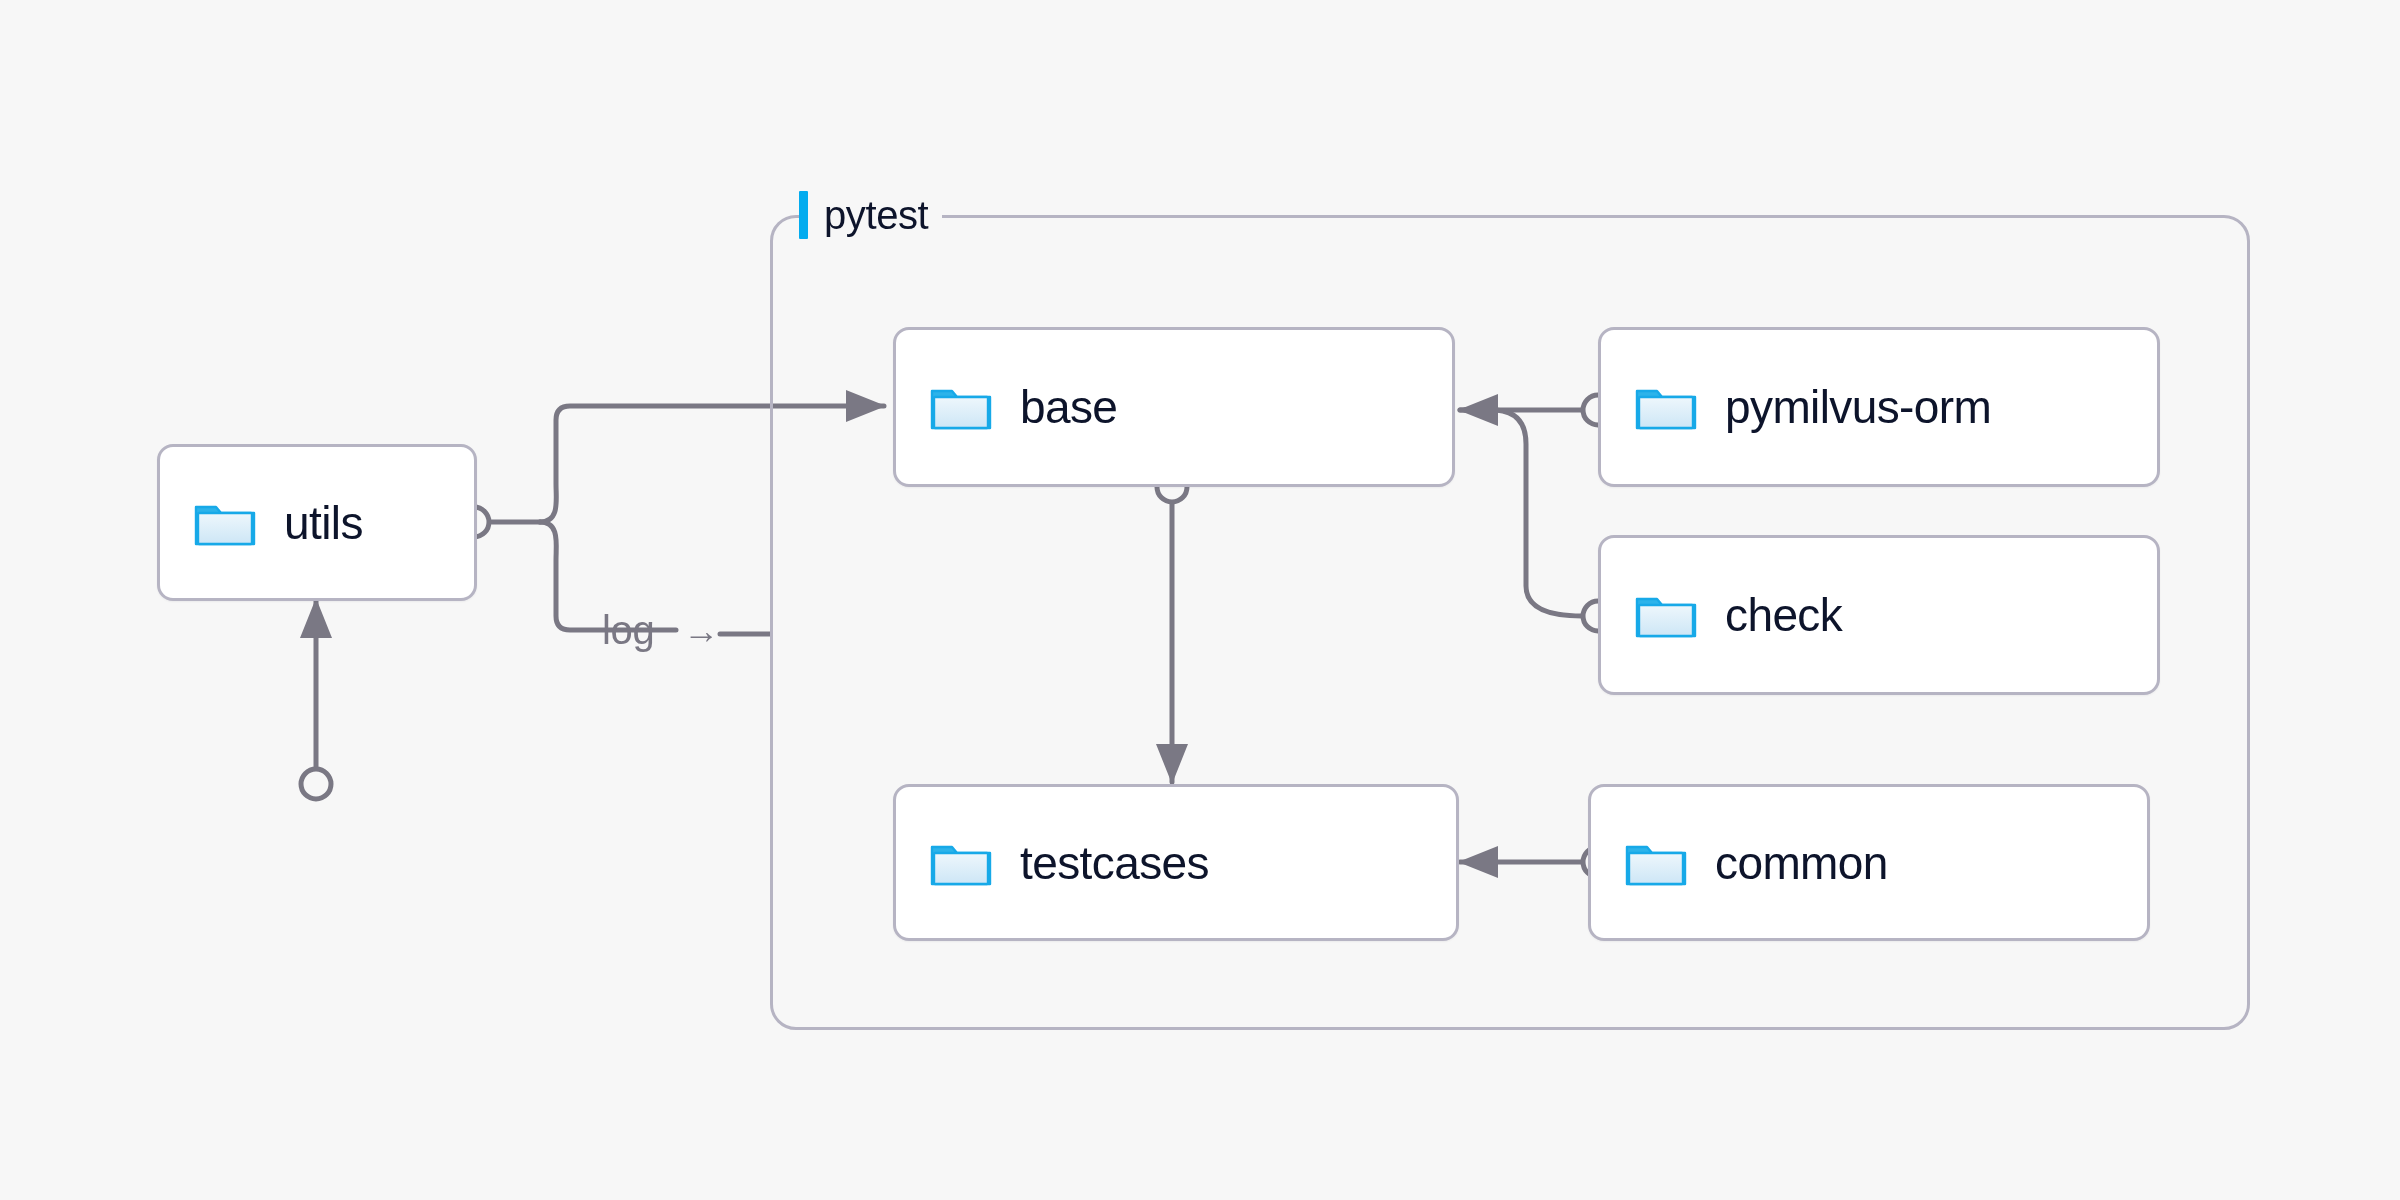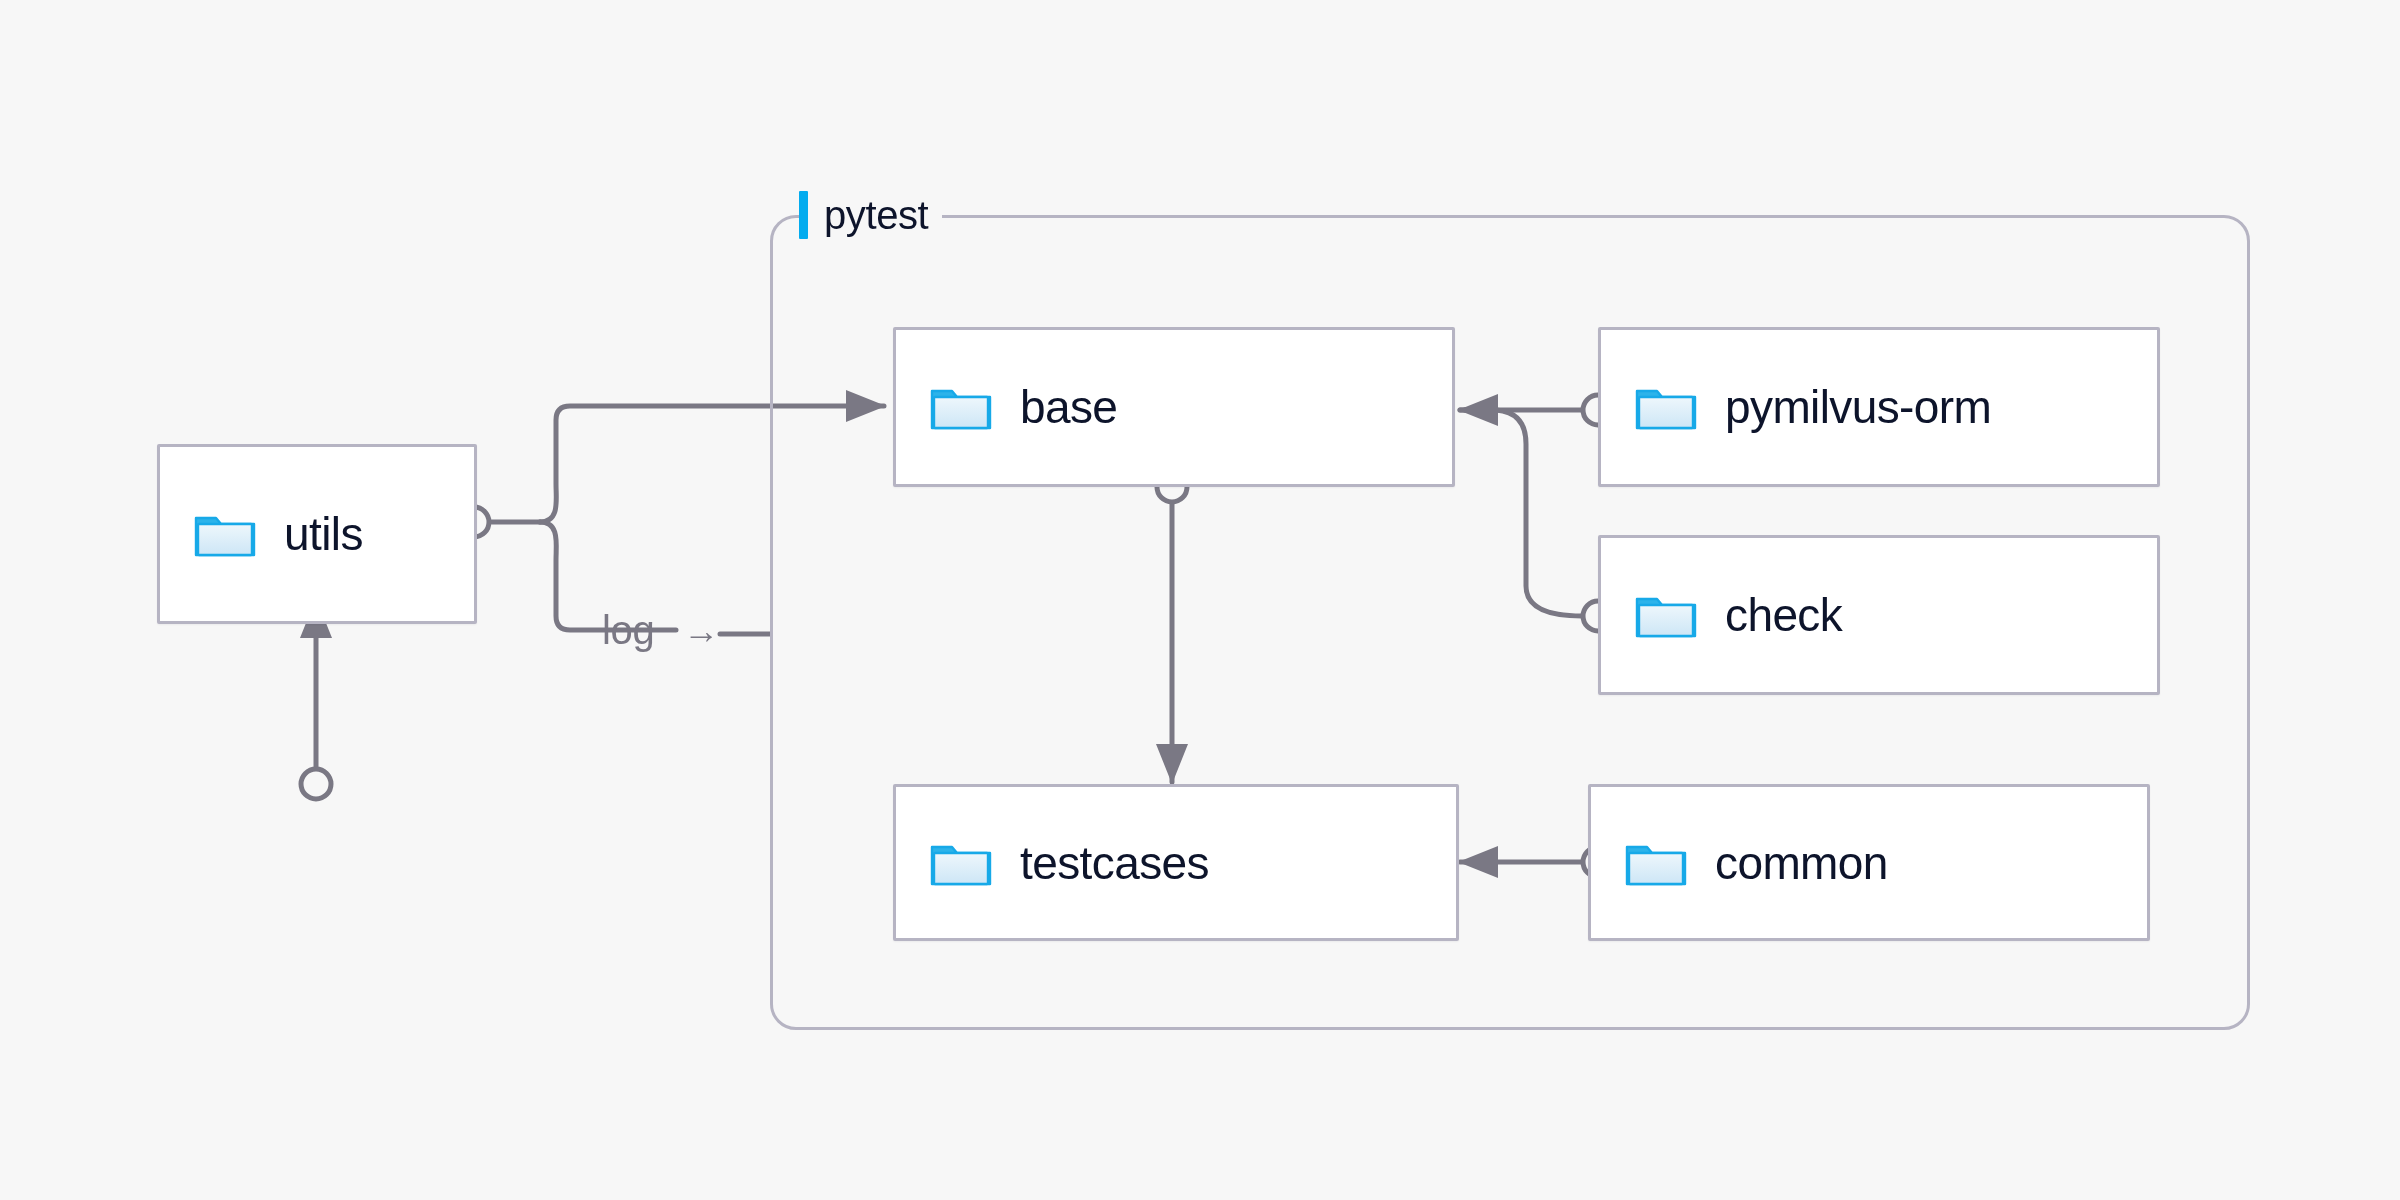--- a/index.html
+++ b/index.html
@@ -47,21 +47,21 @@
     color: #0d142b;
     letter-spacing: -0.4px;
     white-space: nowrap;
   }
 
   
   .node {
     position: absolute;
     background: #ffffff;
     border: 3px solid #b6b4c3;
-    border-radius: 2px;
+    border-radius: 16px;
     display: flex;
     align-items: center;
     gap: 28px;
     padding-left: 34px;
     box-shadow: 0 1px 2px rgba(20,20,40,0.05);
   }
   .node .label {
     font-size: 46px;
     color: #0d142b;
     letter-spacing: -0.6px;
@@ -139,21 +139,21 @@
   <div class="group-label" style="left:799px; top:187px;">
     <span class="bar"></span>
     <span class="gtext">pytest</span>
   </div>
 
   <div class="edge-label" style="left:602px; top:608px;">
     <span>log</span>
     <span class="arrowglyph">→</span>
   </div>
 
-  <div class="node" style="left:157px; top:444px; width:320px; height:180px;">
+  <div class="node" style="left:157px; top:444px; width:320px; height:157px;">
     <span>
       <svg class="folder" viewBox="0 0 62 50" xmlns="http://www.w3.org/2000/svg">
         <path d="M2,9 h20 l5,6 h33 v31 h-58 z" fill="#2cb3ea" stroke="#17a9e8" stroke-width="2.4" stroke-linejoin="round"></path>
         <rect x="4" y="15" width="54" height="31" fill="url(#folderGrad)" stroke="#17a9e8" stroke-width="2.4" rx="1"></rect>
       </svg>
     </span>
     <span class="label">utils</span>
   </div>
 
 

